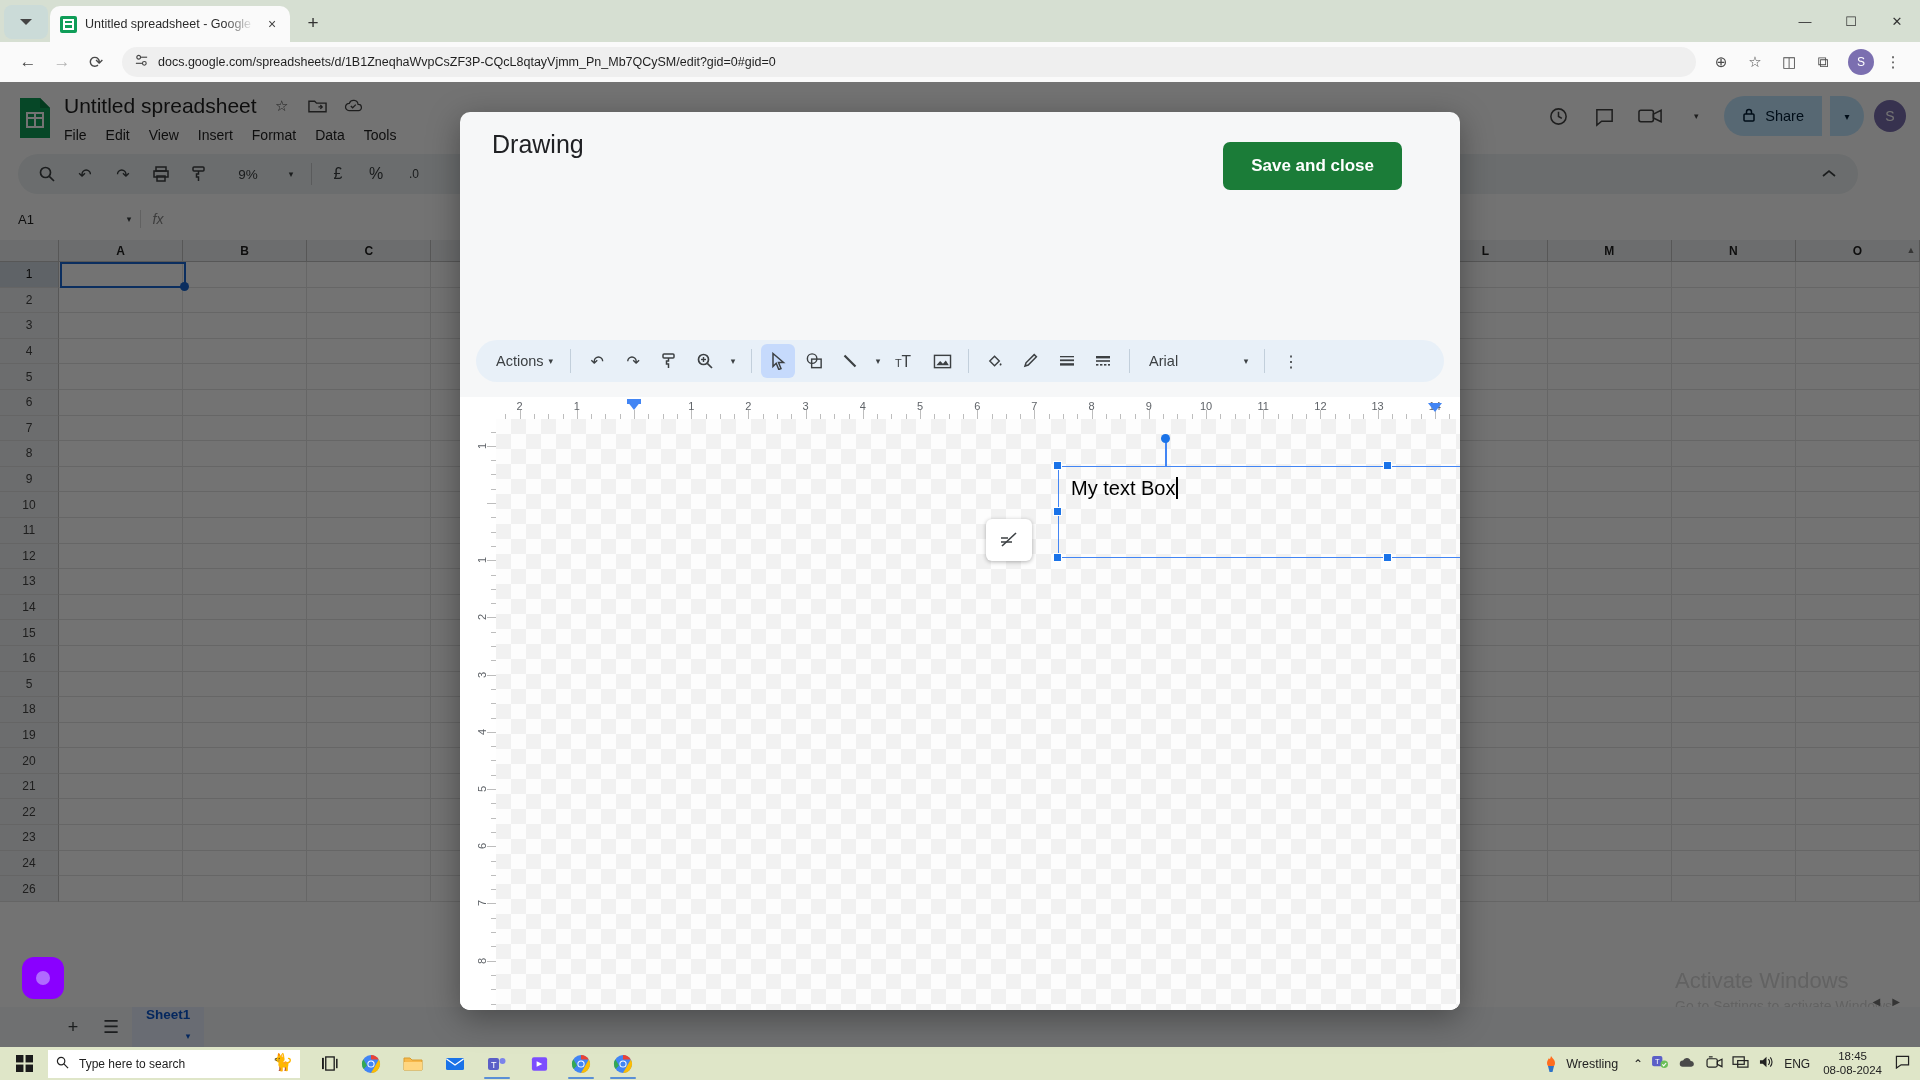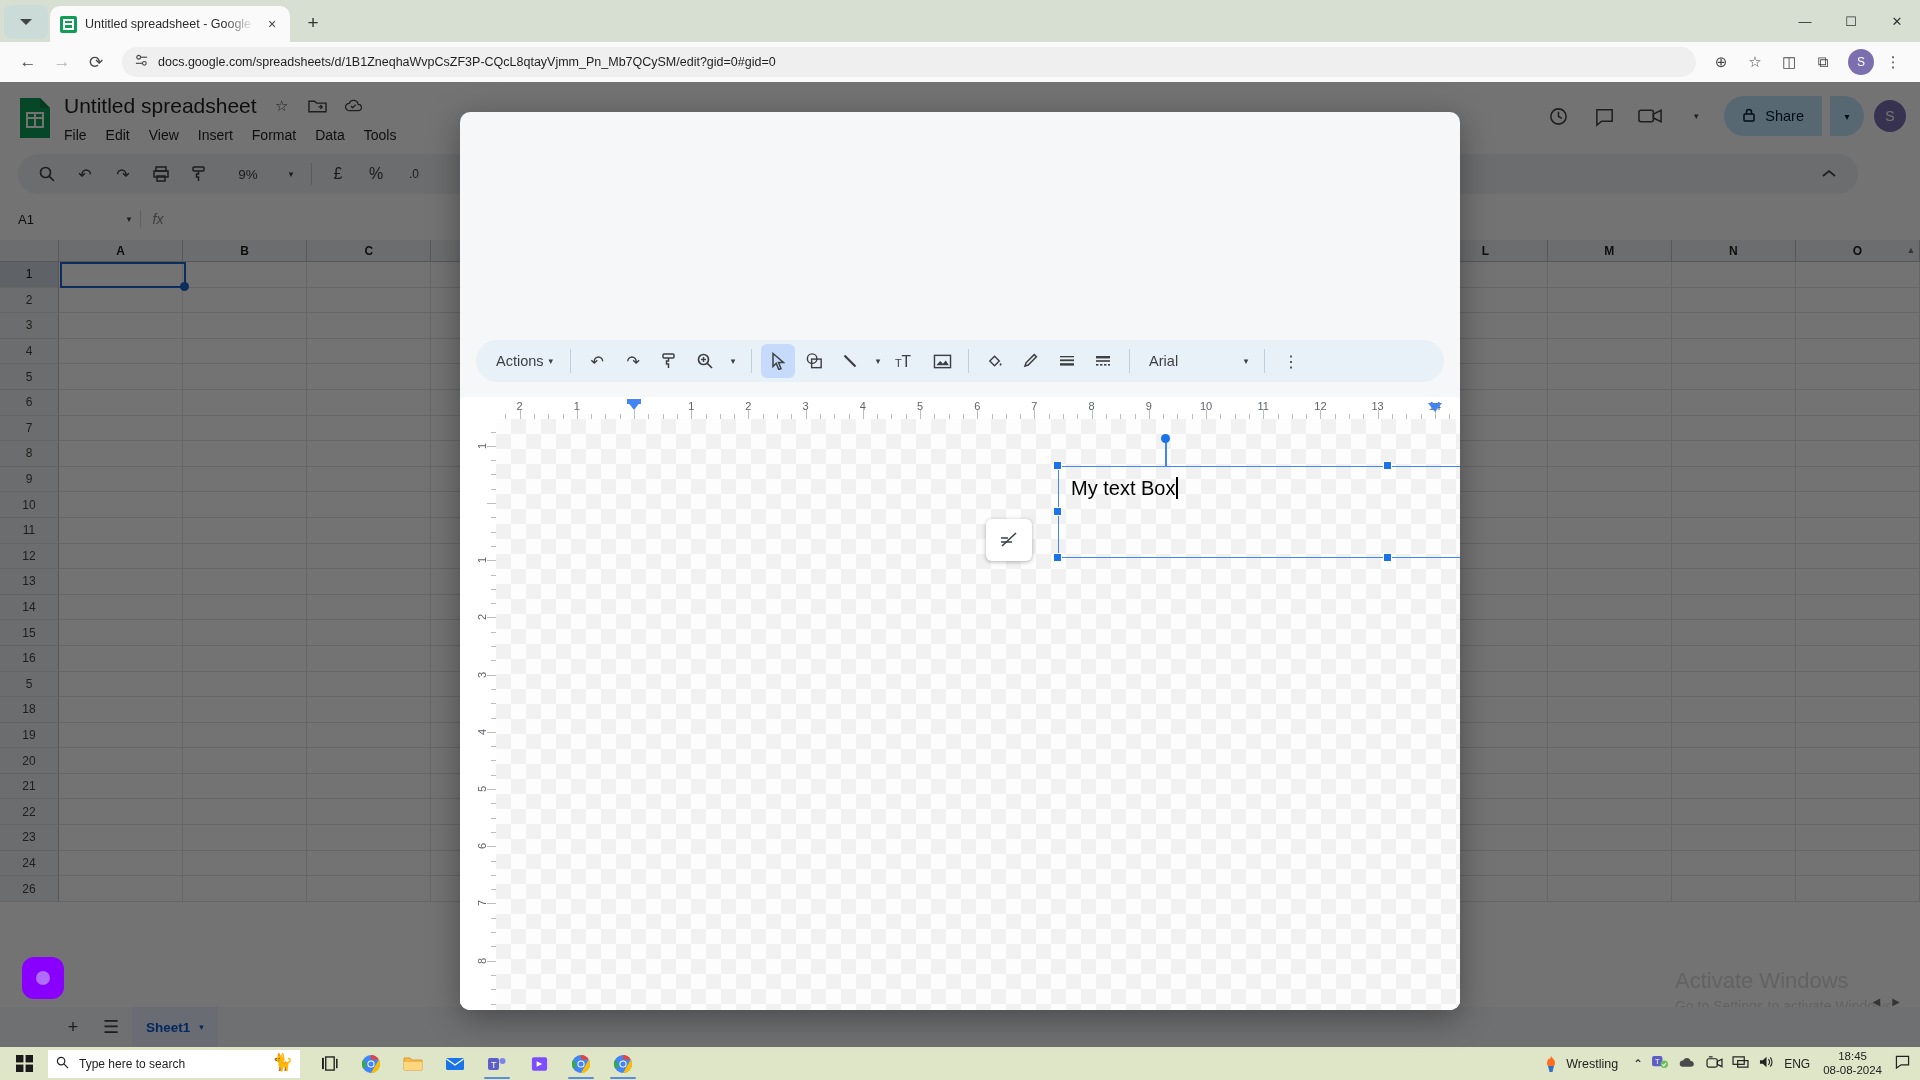--- a/index.html
+++ b/index.html
@@ -105,21 +105,21 @@
 
   .activate-wm { position:absolute; right:24px; bottom:66px; text-align:left; color:#d9d9d9; }
   .activate-wm .t1 { font-size:22px; }
   .activate-wm .t2 { font-size:14px; margin-top:4px; }
   .vscroll { position:absolute; right:2px; top:160px; width:14px; height:820px; }
   .vscroll .arrow{ width:14px;height:16px;display:flex;align-items:center;justify-content:center;font-size:9px;color:#777;}
   .hscroll-arrows{ position:absolute; right:20px; bottom:40px; display:flex; gap:12px; color:#777; font-size:10px;}
 
   .sheetbar { position:absolute; left:0; bottom:0; width:1920px; height:40px; background:#f7f9fa; display:flex; align-items:center; gap:4px; padding-left:8px; }
   .sb-icon { width:34px;height:34px;display:flex;align-items:center;justify-content:center;color:#3c4043;font-size:18px; }
-  .sheettab { height:40px; display:flex; align-items:center; gap:9px; padding:0 14px; background:#e8f0fe; font-size:13.5px; color:#0b57d0; font-weight:bold; }
+  .sheettab { height:40px; display:flex; align-items:flex-end; gap:9px; padding:0 14px; background:#e8f0fe; font-size:13.5px; color:#0b57d0; font-weight:bold;flex-direction:column; }
   .sheettab .cc { font-size:9px; font-weight:normal; }
   .explore-fab { position:absolute; left:22px; bottom:48px; width:42px;height:42px;border-radius:12px;background:#8a00ff;display:flex;align-items:center;justify-content:center;z-index:45;}
   .explore-fab i{ width:14px;height:14px;border-radius:50%;background:#b06bff; display:block;}
 
   
   .modal {
     position:absolute; left:460px; top:112px; width:1000px; height:898px;
     background:#f6f7f8; border-radius:10px; z-index:60;
     box-shadow:0 8px 32px rgba(0,0,0,.35);
     overflow:hidden;
@@ -860,20 +860,25 @@
         </div>
       </div>
     </div>
 
     <div class="dimmer"></div>
     <div class="explore-fab">
         <i></i>
       </div>
 
     <div class="modal">
+      <div class="modal-head">
+        <div class="modal-title">Drawing</div>
+        <div class="modal-autosave">Auto-saved at 2:15:36 PM</div>
+        <div class="save-btn">Save and close</div>
+      </div>
 
       <div class="draw-toolbar">
         <div class="dt-actions">
           <span>Actions</span>
           <span style="font-size:9px">▾</span>
         </div>
         <div class="dt-sep"></div>
         <div class="dt">↶</div>
         <div class="dt">↷</div>
         <div class="dt">

